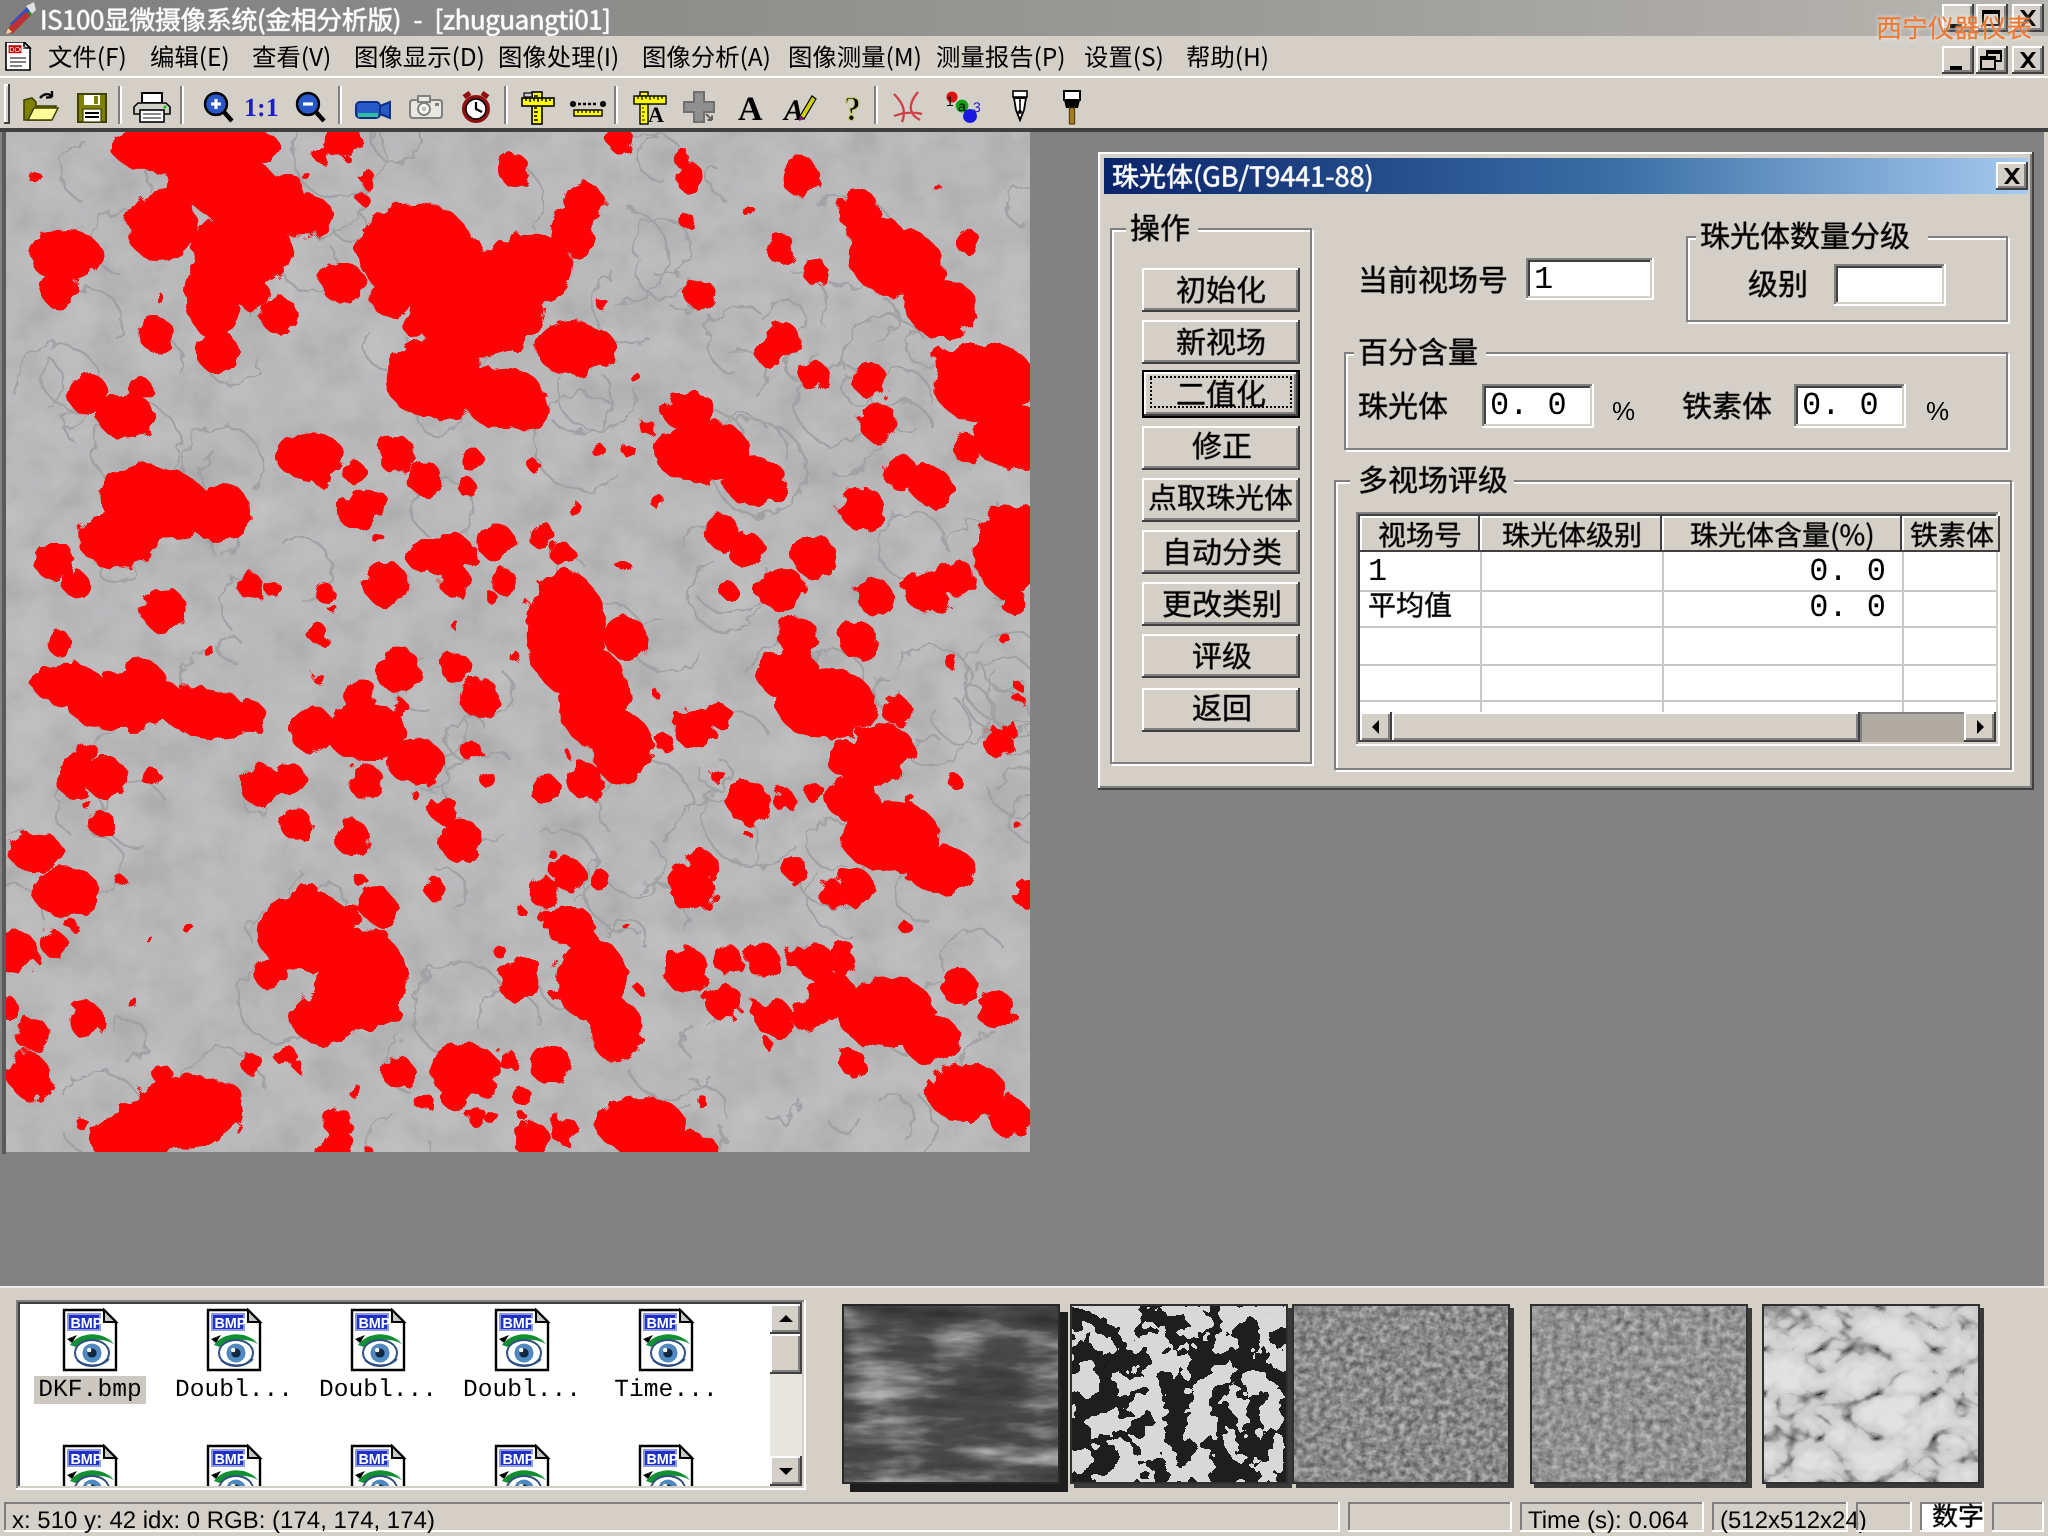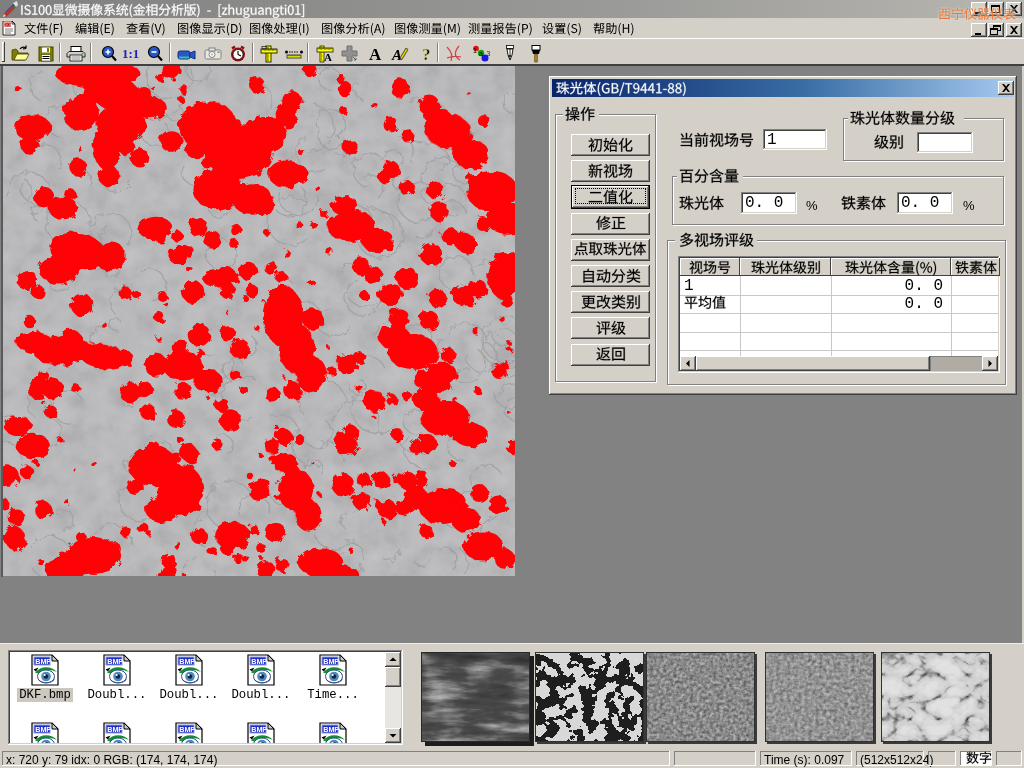--- a/index.html
+++ b/index.html
@@ -1408,23 +1408,23 @@
           <feFuncR type="table" tableValues="0.22 0.8 0.88 0.89 0.89 0.89"></feFuncR>
           <feFuncG type="table" tableValues="0.22 0.8 0.88 0.89 0.89 0.89"></feFuncG>
           <feFuncB type="table" tableValues="0.22 0.8 0.88 0.89 0.89 0.89"></feFuncB>
           <feFuncA type="table" tableValues="1 1"></feFuncA>
         </feComponentTransfer>
 </filter>
       <rect width="107" height="88" fill="#d8d8d8"></rect>
       <rect width="107" height="88" filter="url(#f5)"></rect>
     </svg></div>
 <div class="abs" style="left:0;top:748px;width:1024px;height:20px;background:#d4d0c8;border-top:1px solid #d4d0c8"></div>
-<div class="cell" style="left:2px;top:751px;width:668px;height:15px">x: 720 y: 79  idx: 0  RGB: (174, 174, 174)</div>
+<div class="cell" style="left:2px;top:751px;width:668px;height:15px">x: 510 y: 42  idx: 0  RGB: (174, 174, 174)</div>
 <div class="cell" style="left:674px;top:751px;width:82px;height:15px"></div>
-<div class="cell" style="left:760px;top:751px;width:92px;height:15px">Time (s): 0.097</div>
+<div class="cell" style="left:760px;top:751px;width:92px;height:15px">Time (s): 0.064</div>
 <div class="cell" style="left:856px;top:751px;width:68px;height:15px">(512x512x24)</div>
 <div class="cell" style="left:928px;top:751px;width:28px;height:15px"></div>
 <div class="cell" style="left:960px;top:751px;width:32px;height:15px;background:#fff"></div>
 <div style="position:absolute;left:966px;top:751px;">
     <svg class="t" style="width:26px;height:15px;" viewBox="0 0 26 15">
       <g fill="#000" stroke="#000" stroke-width="16" transform="translate(0,11.7) scale(0.013000,-0.013000)">
         <use href="#g96" x="0"></use>
         <use href="#g105" x="1000"></use>
       </g>
     </svg>

